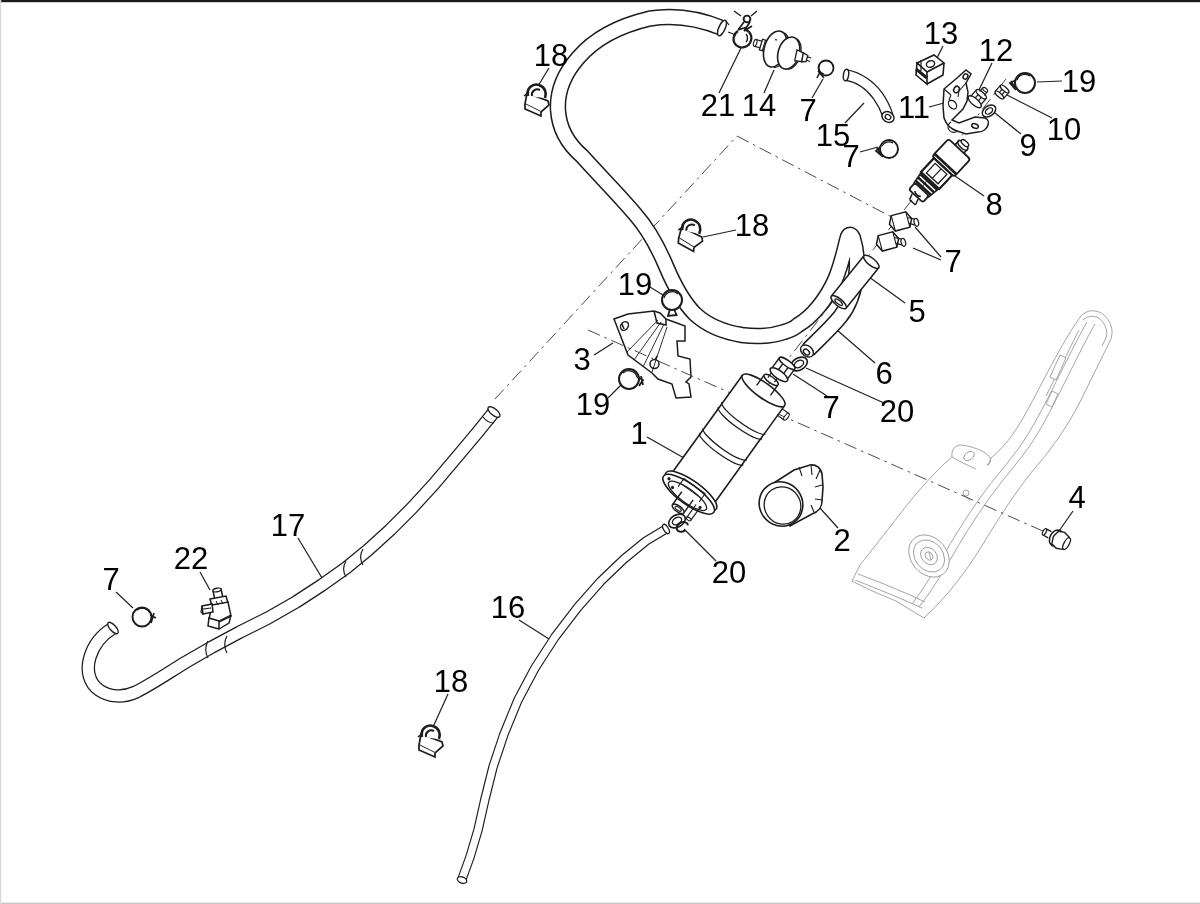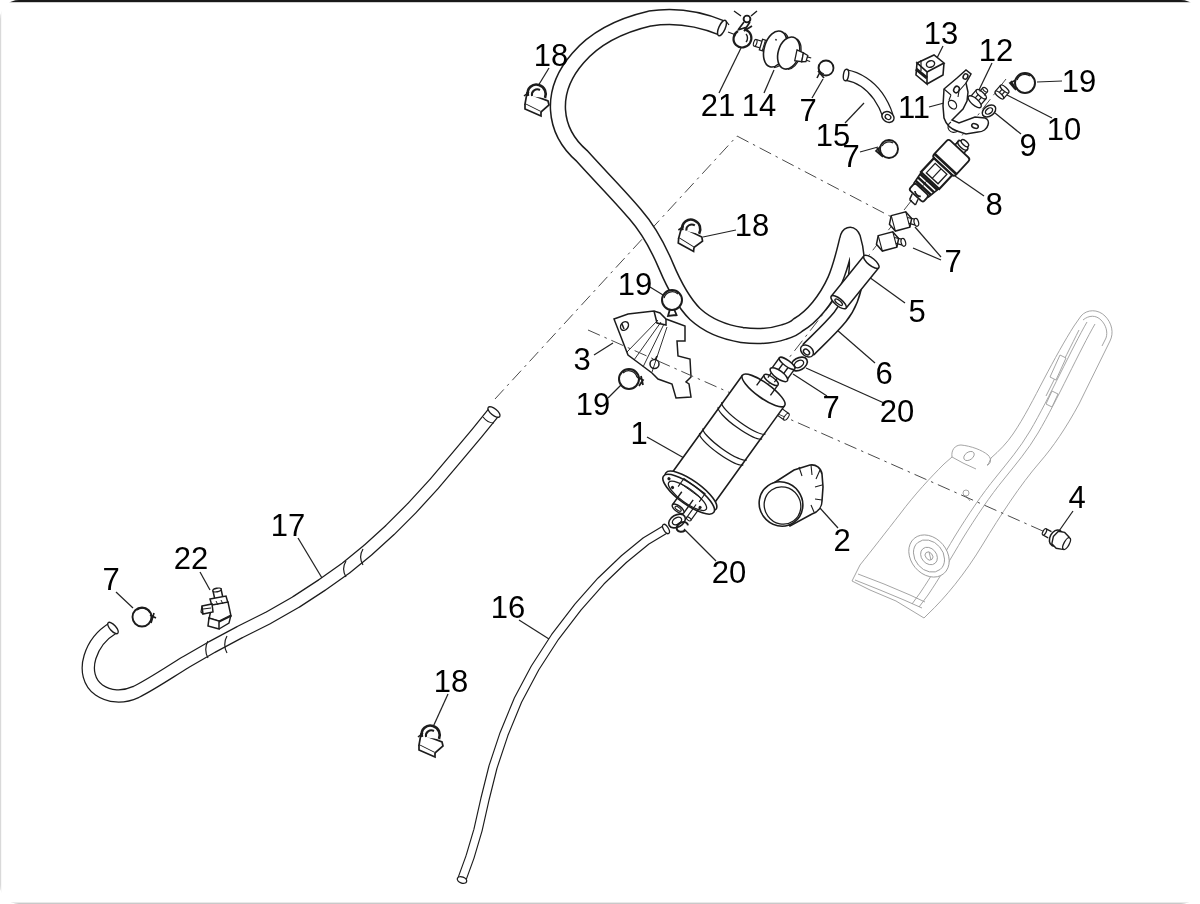--- a/index.html
+++ b/index.html
@@ -1,16 +1,16 @@
 <!DOCTYPE html>
 <html><head>
 <meta charset="utf-8">
 <style>
   html,body{margin:0;padding:0;background:#fff;}
-  .wrap{width:1200px;height:904px;position:relative;overflow:hidden;background:#fff;border-radius:19px;}
+  .wrap{width:1200px;height:904px;position:relative;overflow:hidden;background:#fff;}
   svg{display:block;}
   text{font-family:"Liberation Sans",sans-serif;font-size:31px;fill:#000;}
 </style>
 </head>
 <body>
 <div class="wrap">
 <svg width="1200" height="904" viewBox="0 0 1200 904">
 <rect x="0" y="0" width="1200" height="904" fill="#ffffff"></rect>
 
 <rect x="0" y="0" width="1200" height="2.2" fill="#1a1a1a"></rect>

